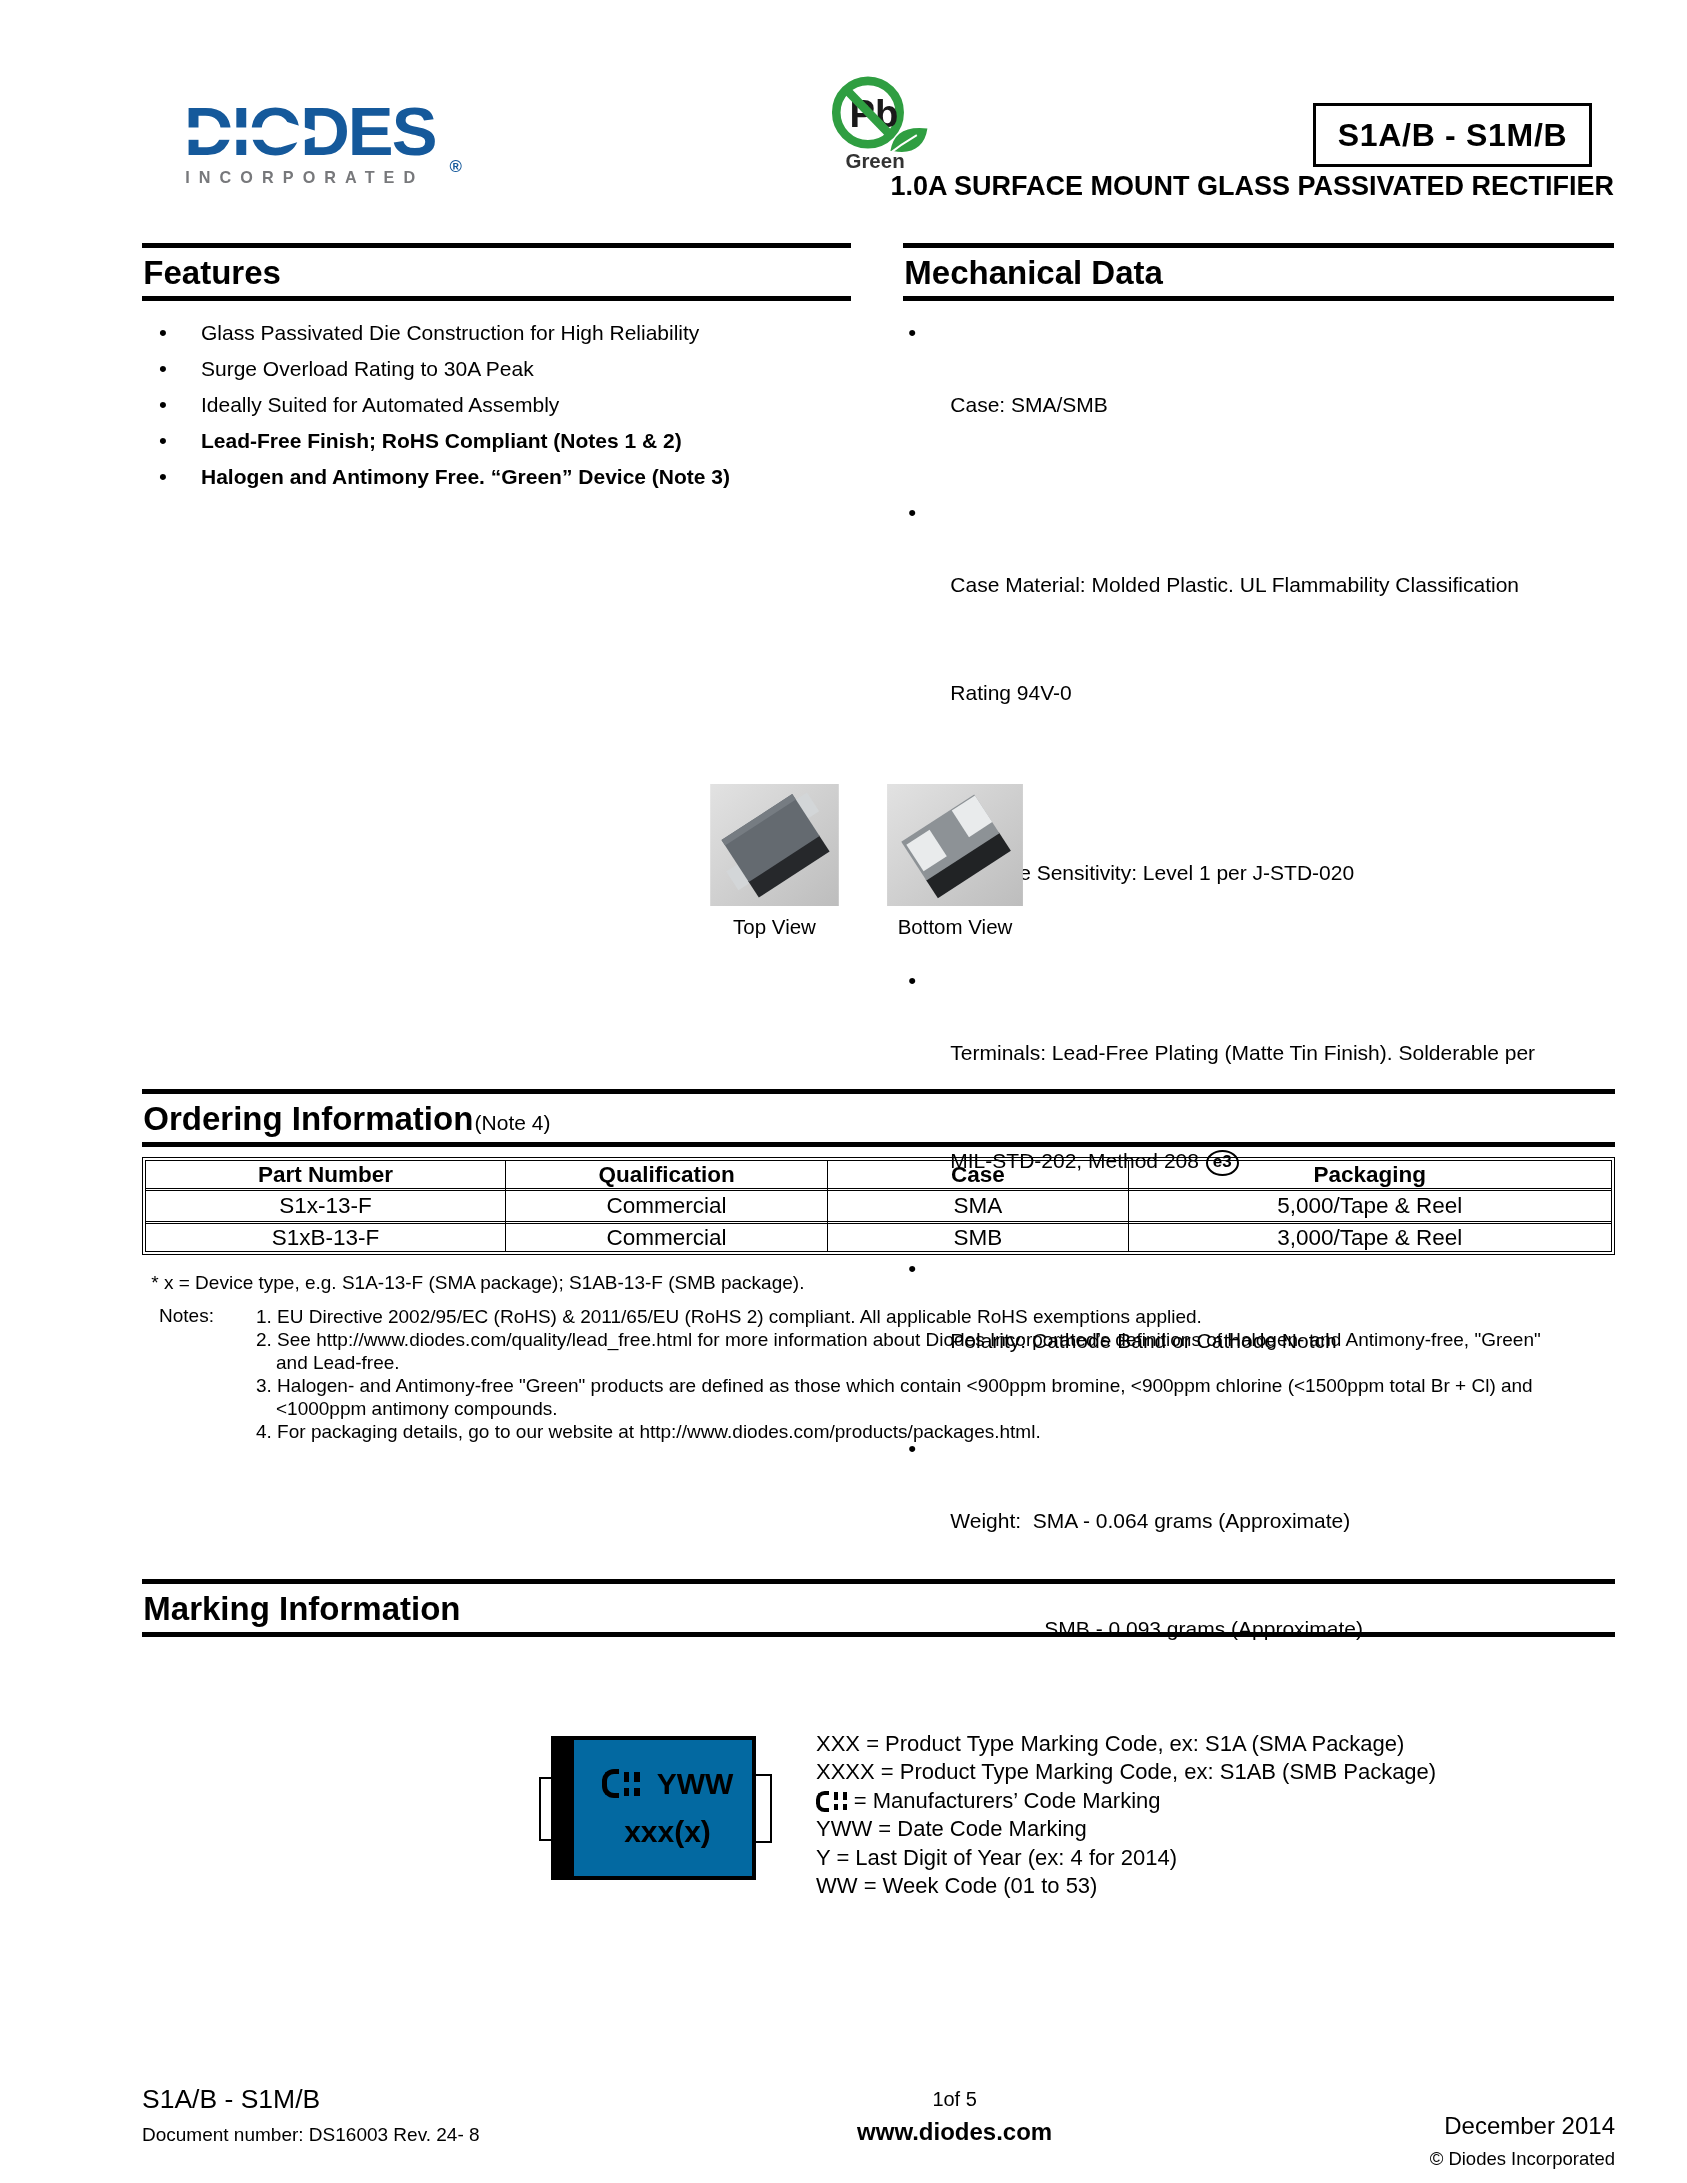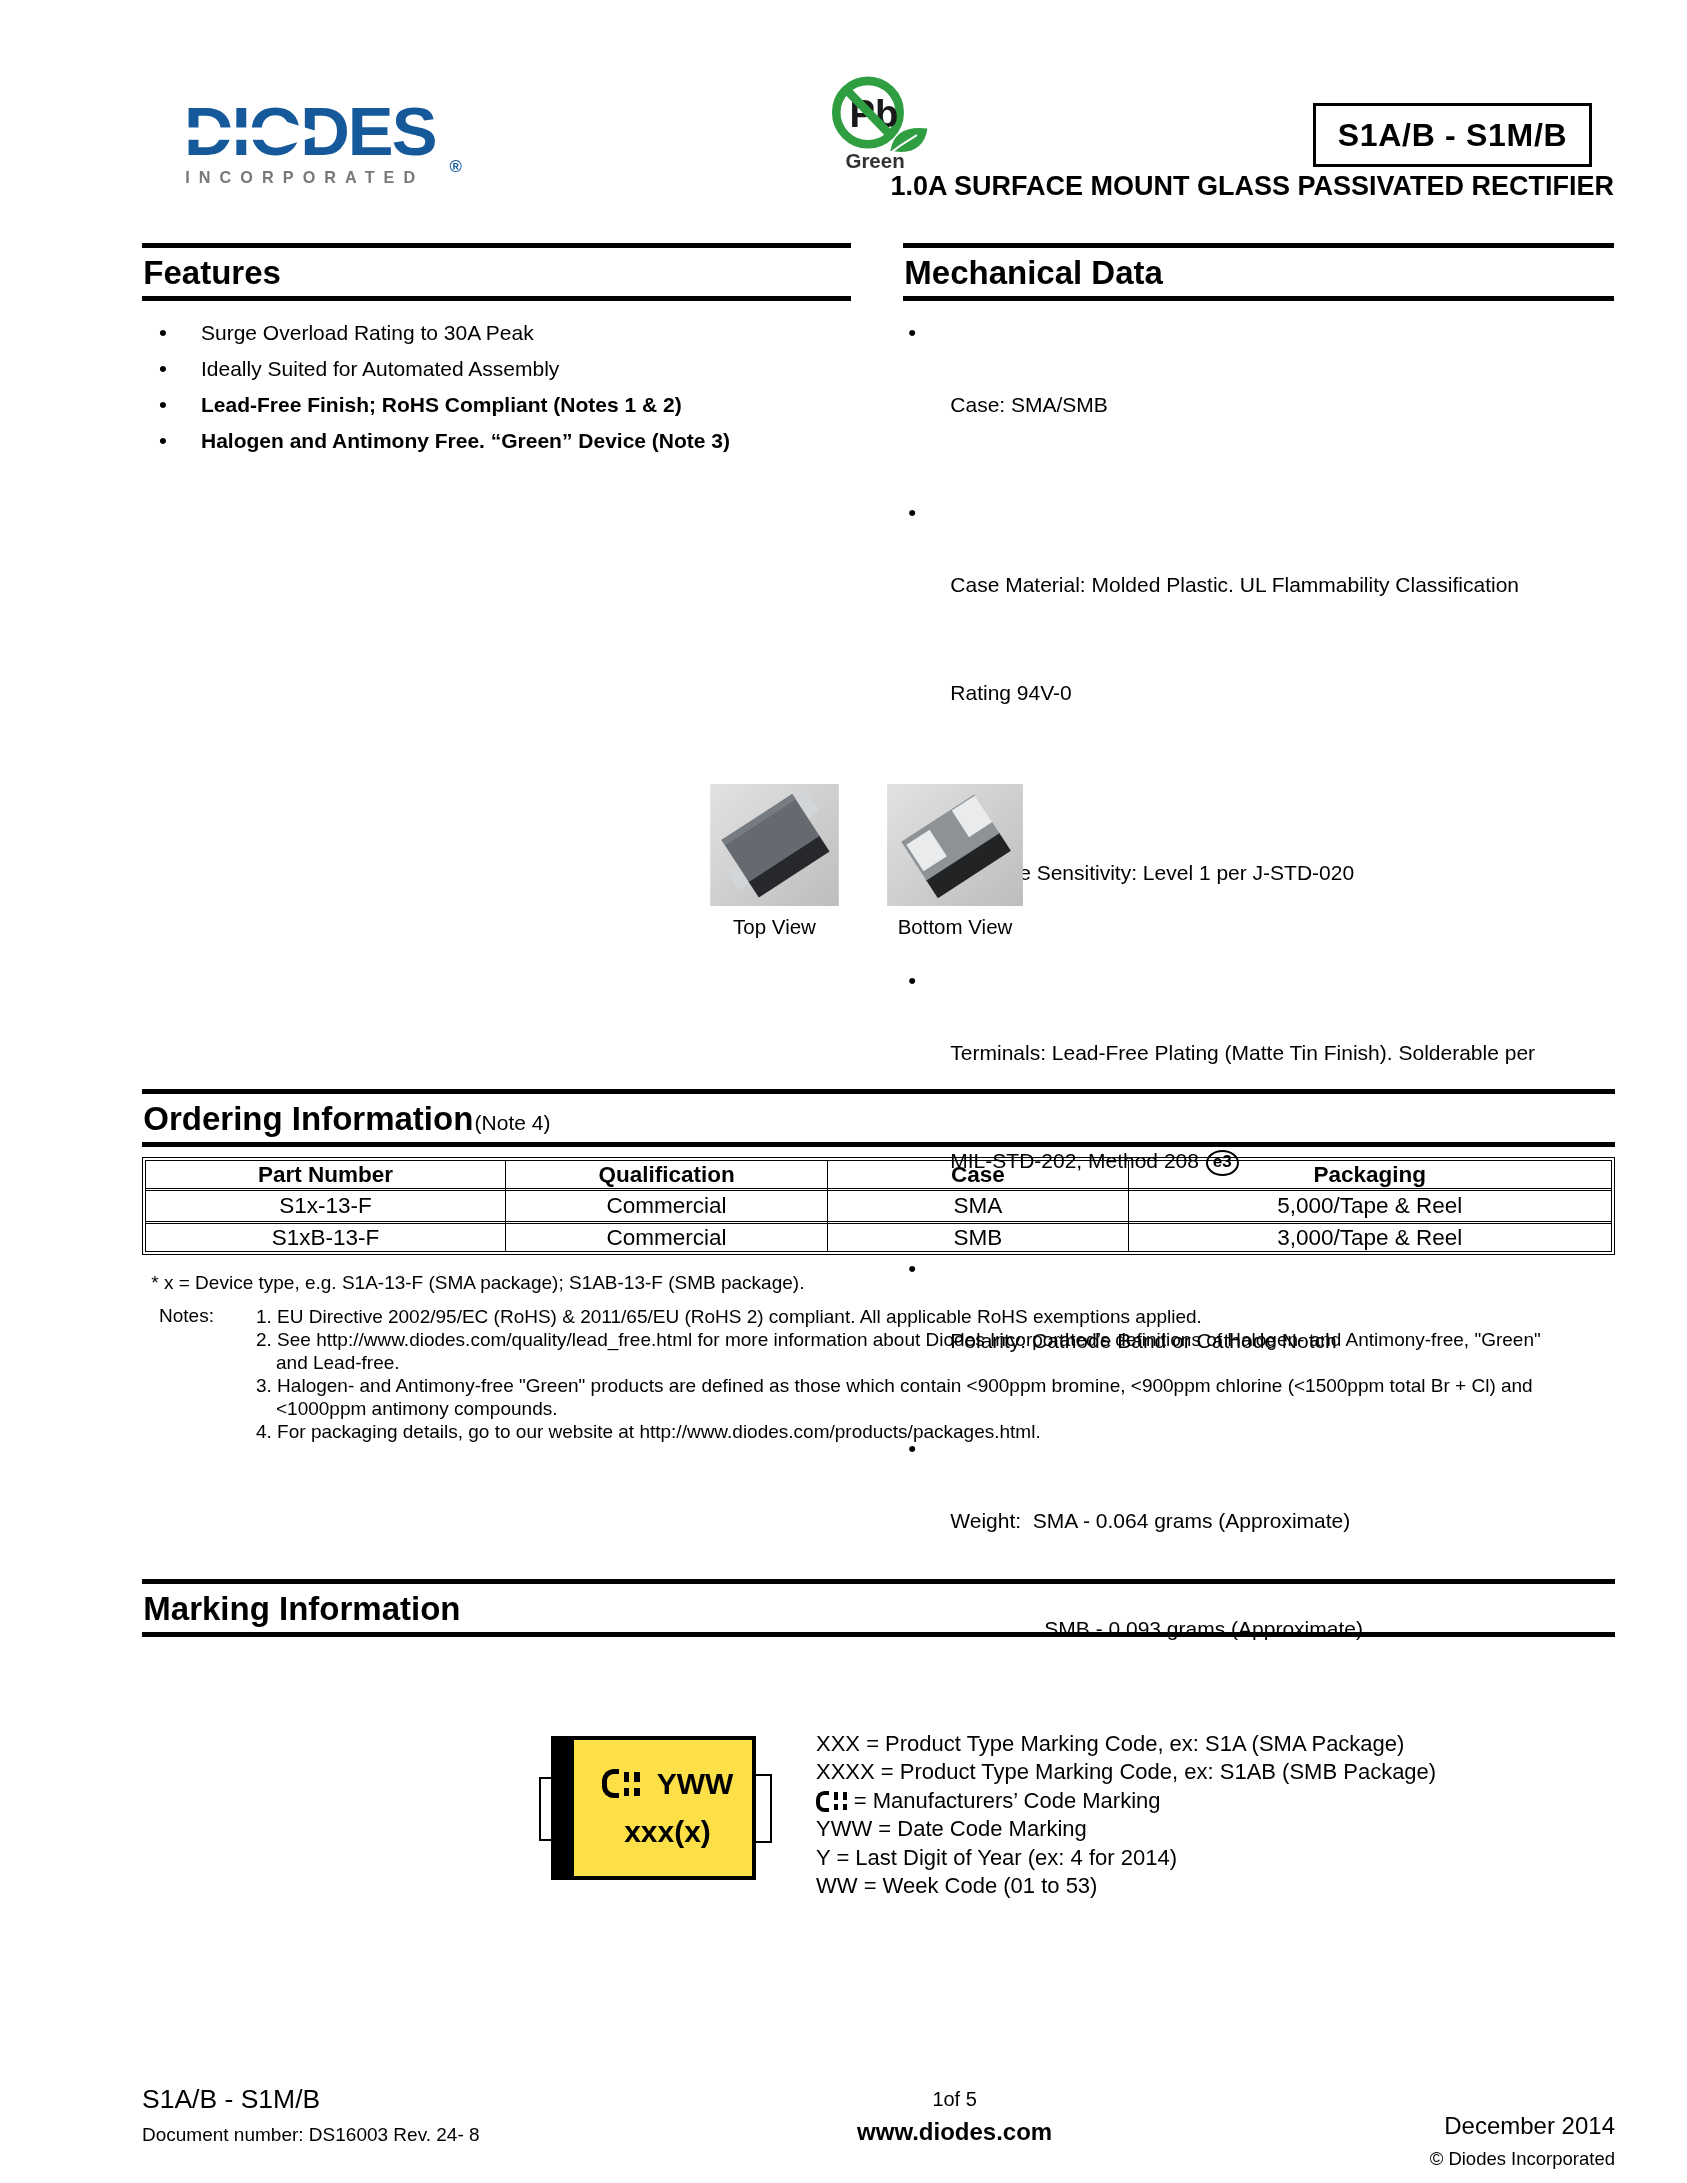--- a/index.html
+++ b/index.html
@@ -78,21 +78,21 @@
   
   .mark-section { position:absolute; left:142px; top:1579px; width:1473px; height:370px; }
   .mark-diagram { position:absolute; left:397px; top:157px; width:233px; height:148px; }
   .mk-tab {
     position:absolute; border:2.6px solid #000; background:#fff; width:20px;
   }
   .mk-tab.left  { left:0;   top:41px;  height:64px; }
   .mk-tab.right { left:213px; top:38px; height:69px; }
   .mk-body {
     position:absolute; left:12px; top:0; width:205px; height:144px;
-    border:4px solid #000; background:#fde047;
+    border:4px solid #000; background:#0369a1;
   }
   .mk-band { position:absolute; left:0; top:0; width:18.5px; height:100%; background:#000; }
   .mk-lines { position:absolute; left:28px; top:0; right:0; height:100%;
     display:flex; flex-direction:column; justify-content:center; gap:14.6px; }
   .mk-row { display:flex; align-items:center; justify-content:center; gap:17px;
     font-weight:bold; font-size:30px; }
   .mfr-mark { display:inline-flex; align-items:center; gap:5.3px; }
   .mfr-c { width:17px; height:29px; border:5.3px solid #000; border-right:none;
     border-radius:12px 0 0 12px; }
   .mfr-dots { display:flex; flex-direction:column; gap:5.3px; }
@@ -143,20 +143,24 @@
     <span>S1A/B - S1M/B</span>
   </div>
 
   <div class="doc-title">1.0A SURFACE MOUNT GLASS PASSIVATED RECTIFIER</div>
 
   <div class="abs feat" style="left:142px; top:243px; width:709px;">
     <div class="rule"></div>
     <div class="sec-heading">Features</div>
     <div class="rule"></div>
     <div class="blist">
+      <div class="bullet-item">
+        <span class="dot"></span>
+        <span class="txt">Glass Passivated Die Construction for High Reliability</span>
+      </div>
       <div class="bullet-item">
         <span class="dot"></span>
         <span class="txt">Surge Overload Rating to 30A Peak</span>
       </div>
       <div class="bullet-item">
         <span class="dot"></span>
         <span class="txt">Ideally Suited for Automated Assembly</span>
       </div>
       <div class="bullet-item">
         <span class="dot"></span>

